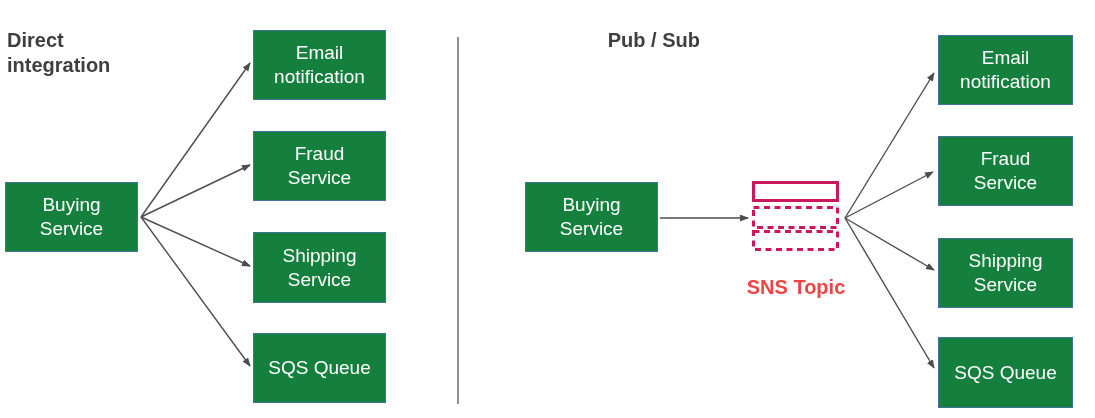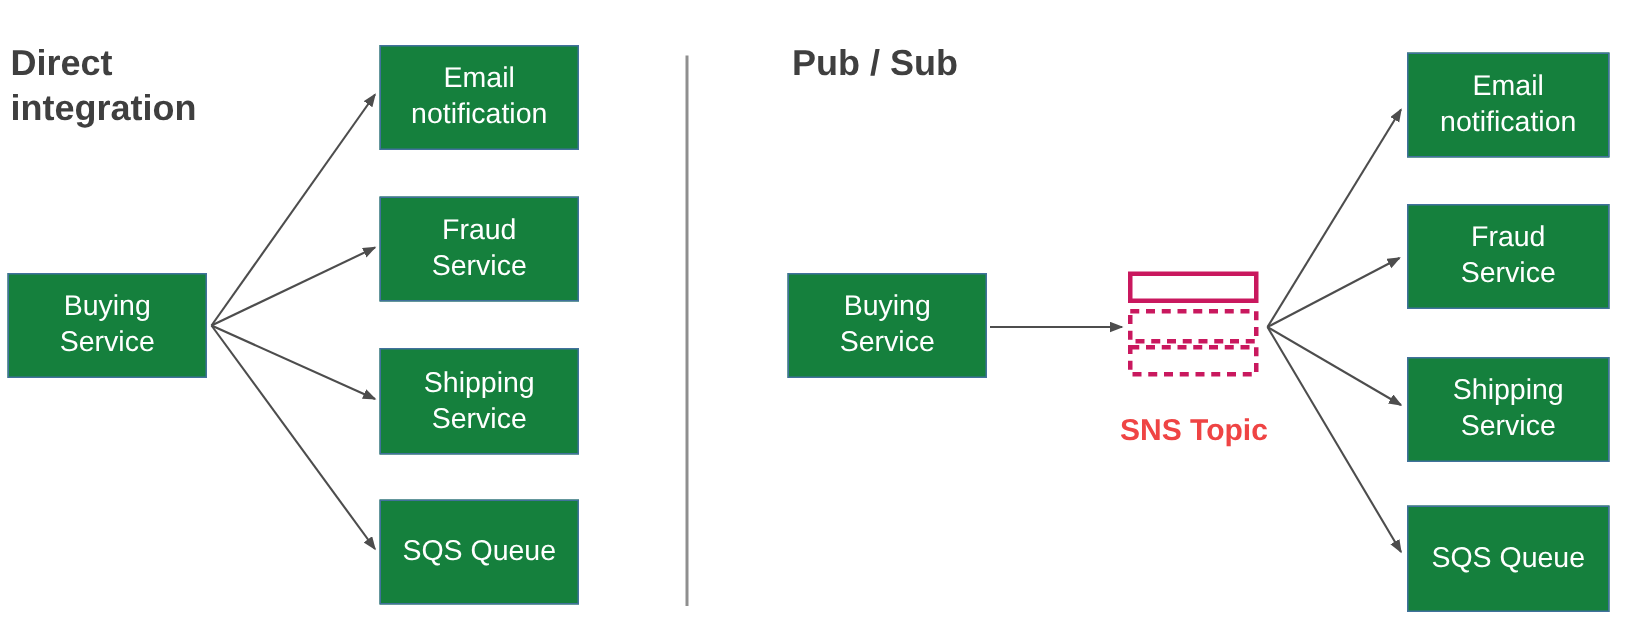--- a/index.html
+++ b/index.html
@@ -18,28 +18,28 @@
   .connector-layer {
     position: absolute;
     left: 0;
     top: 0;
     width: 1095px;
     height: 418px;
     pointer-events: none;
   }
   .heading {
     position: absolute;
-    font-size: 24px;
+    font-size: 20px;
     font-weight: bold;
     color: #3f3f3f;
     line-height: 1.25;
     white-space: pre-line;
   }
   .left-title  { left: 7px;   top: 28px; width: 170px; }
-  .right-title { left: 528px; top: 28px; width: 200px; }
+  .right-title { left: 500px; top: 28px; width: 200px; text-align: right; }
   .node {
     position: absolute;
     background: #15803d;
     border: 1.5px solid #41719c;
     color: #ffffff;
     font-size: 19px;
     line-height: 1.25;
     display: flex;
     align-items: center;
     justify-content: center;

